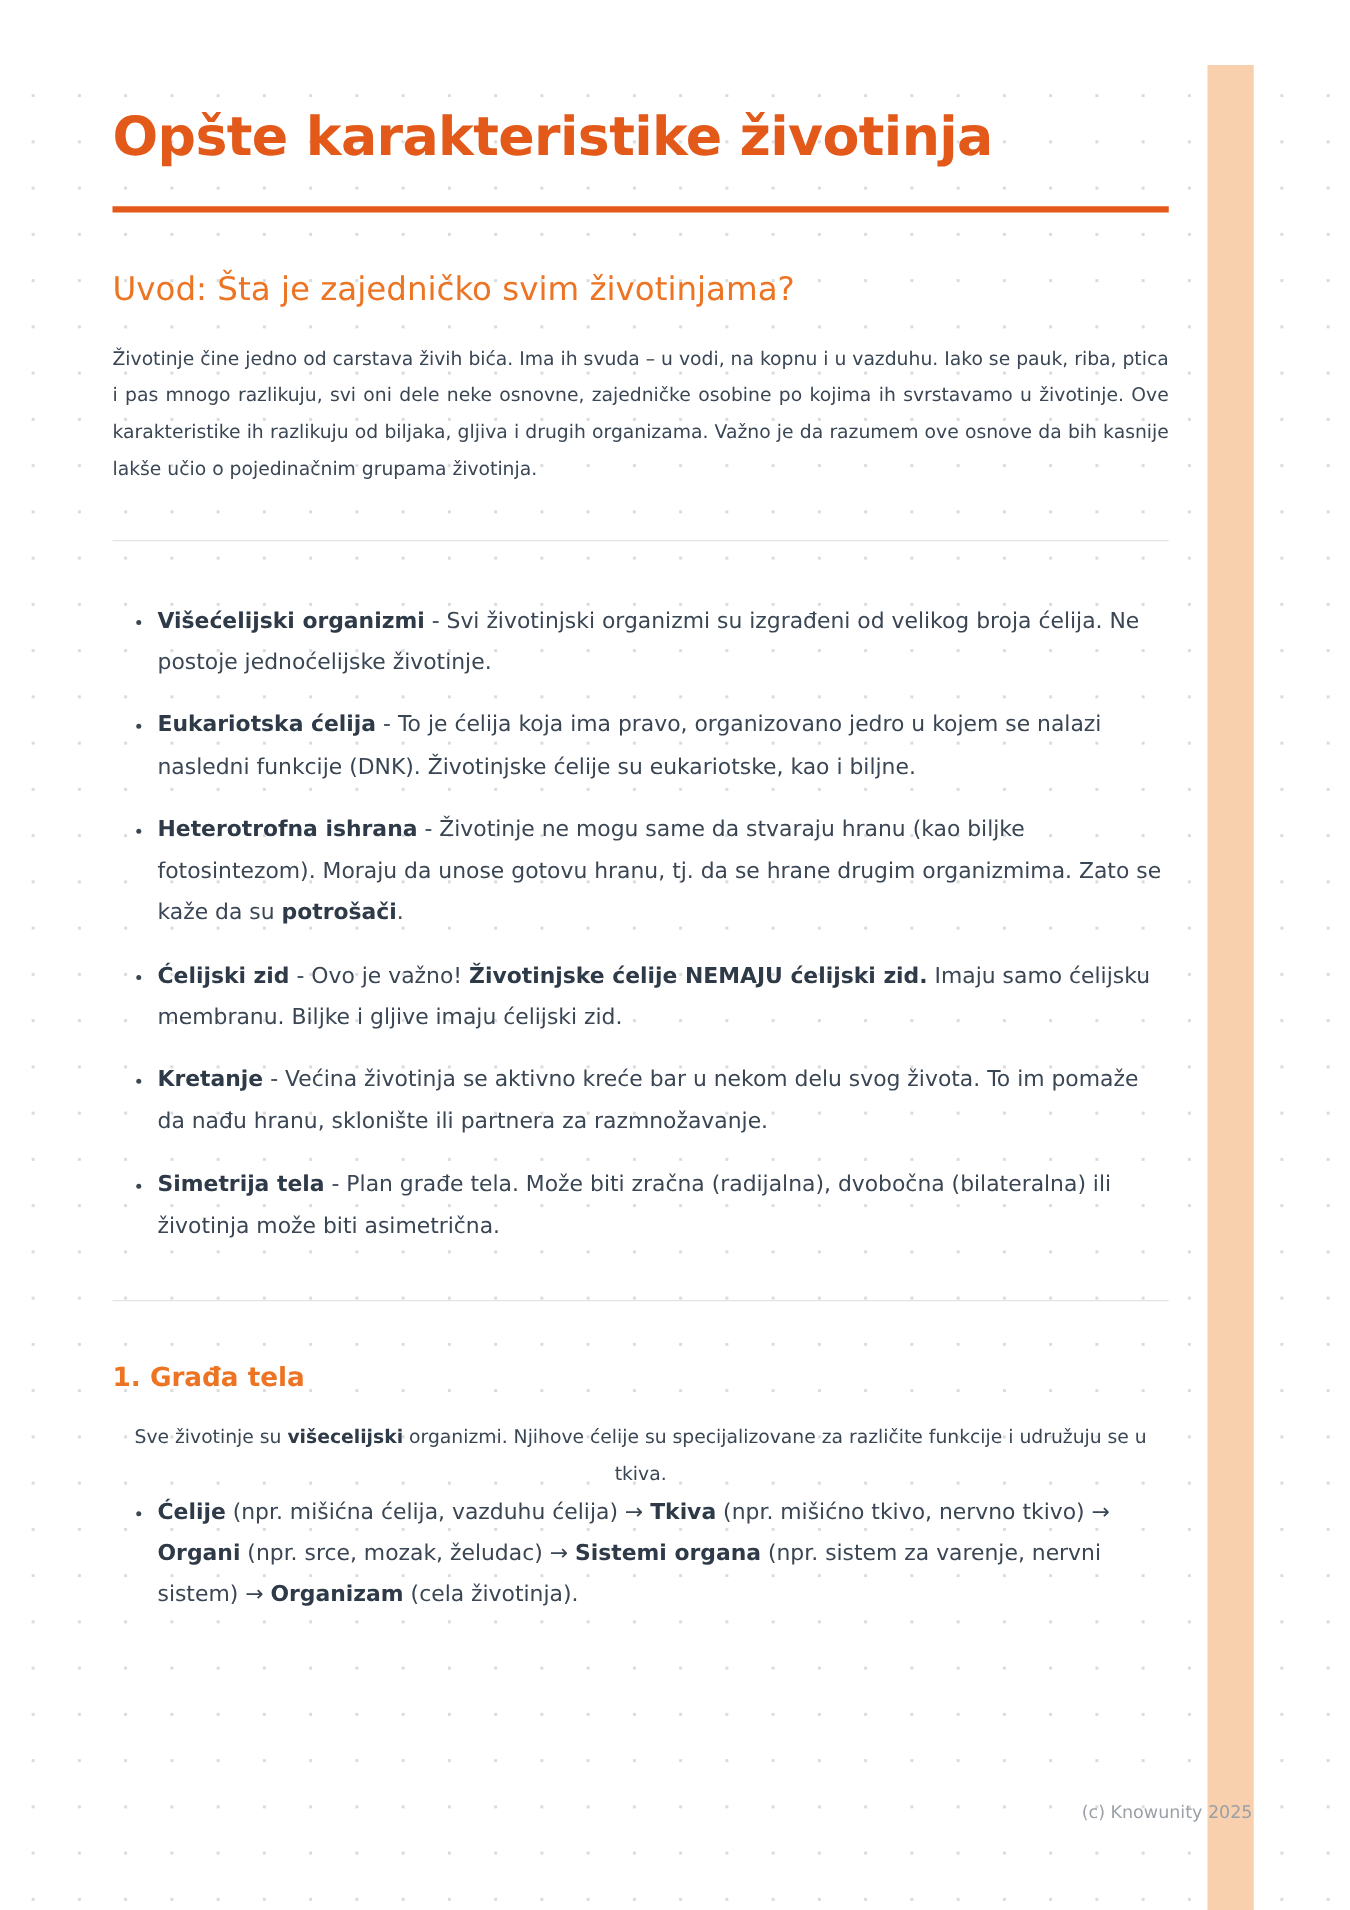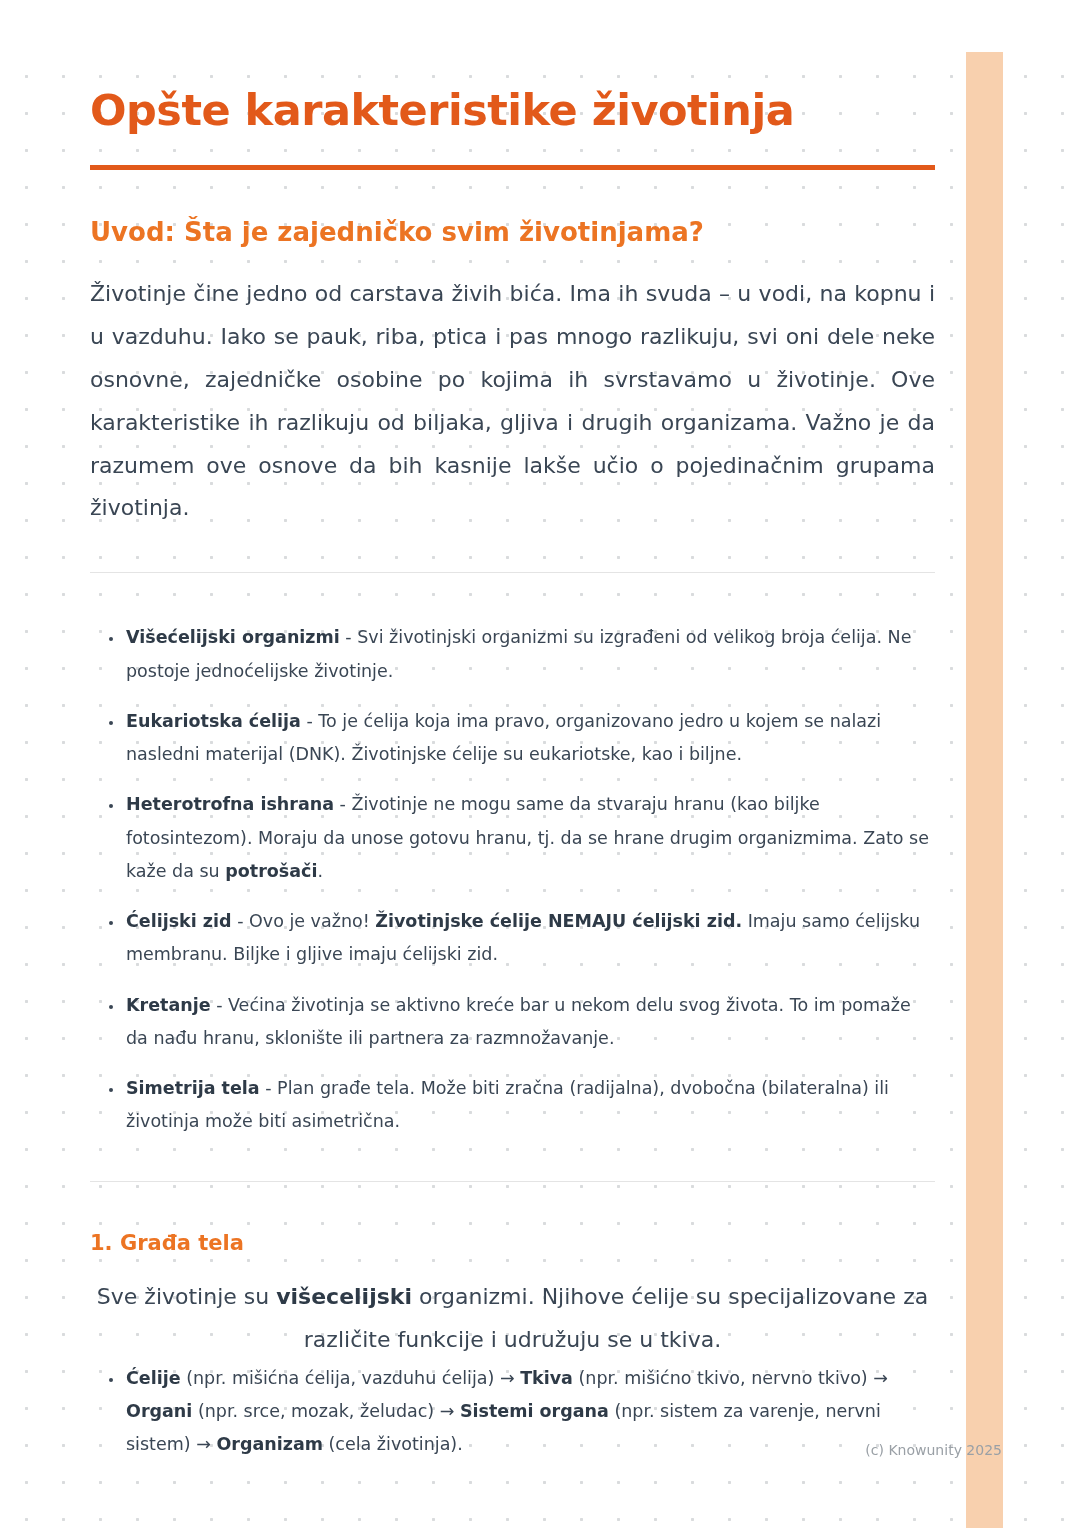--- a/index.html
+++ b/index.html
@@ -52,35 +52,35 @@
   .rule {
     height: 5px;
     background: #e2591a;
     margin: 0 0 46px 0;
   }
 
   h2.sec {
     margin: 0 0 24px 0;
     font-size: 26px;
     line-height: 1.25;
-    font-weight: bold;
+    font-weight: normal;
     color: #ec7423;
   }
 
   h3.sub {
     margin: 0 0 20px 0;
     font-size: 21px;
     line-height: 1.25;
     font-weight: bold;
     color: #ec7423;
   }
 
   p.body {
     margin: 0;
-    font-size: 22px;
+    font-size: 15px;
     line-height: 1.95;
     color: #3a4654;
   }
   p.just { text-align: justify; }
 
   b, .bold { font-weight: bold; color: #2e3a47; margin-top: 42px; }
 
   hr.divider {
     border: none;
     border-top: 1px solid #e4e4e4;
@@ -123,21 +123,21 @@
     <h1 class="title">Opšte karakteristike životinja</h1>
     <div class="rule"></div>
 
     <h2 class="sec">Uvod: Šta je zajedničko svim životinjama?</h2>
     <p class="body just">Životinje čine jedno od carstava živih bića. Ima ih svuda – u vodi, na kopnu i u vazduhu. Iako se pauk, riba, ptica i pas mnogo razlikuju, svi oni dele neke osnovne, zajedničke osobine po kojima ih svrstavamo u životinje. Ove karakteristike ih razlikuju od biljaka, gljiva i drugih organizama. Važno je da razumem ove osnove da bih kasnije lakše učio o pojedinačnim grupama životinja.</p>
 
     <hr class="divider">
 
     <ul class="bullets">
       <li><b>Višećelijski organizmi</b><span> - Svi životinjski organizmi su izgrađeni od velikog broja ćelija. Ne postoje jednoćelijske životinje.</span></li>
-      <li><b>Eukariotska ćelija</b><span> - To je ćelija koja ima pravo, organizovano jedro u kojem se nalazi nasledni materijal (DNK). Životinjske ćelije su eukariotske, kao i biljne.</span></li>
+      <li><b>Eukariotska ćelija</b><span> - To je ćelija koja ima pravo, organizovano jedro u kojem se nalazi nasledni funkcije (DNK). Životinjske ćelije su eukariotske, kao i biljne.</span></li>
       <li><b>Heterotrofna ishrana</b><span> - Životinje ne mogu same da stvaraju hranu (kao biljke fotosintezom). Moraju da unose gotovu hranu, tj. da se hrane drugim organizmima. Zato se kaže da su </span><b>potrošači</b><span>.</span></li>
       <li><b>Ćelijski zid</b><span> - Ovo je važno! </span><b>Životinjske ćelije NEMAJU ćelijski zid.</b><span> Imaju samo ćelijsku membranu. Biljke i gljive imaju ćelijski zid.</span></li>
       <li><b>Kretanje</b><span> - Većina životinja se aktivno kreće bar u nekom delu svog života. To im pomaže da nađu hranu, sklonište ili partnera za razmnožavanje.</span></li>
       <li><b>Simetrija tela</b><span> - Plan građe tela. Može biti zračna (radijalna), dvobočna (bilateralna) ili životinja može biti asimetrična.</span></li>
     </ul>
 
     <hr class="divider">
 
     <h3 class="sub">1. Građa tela</h3>
 

